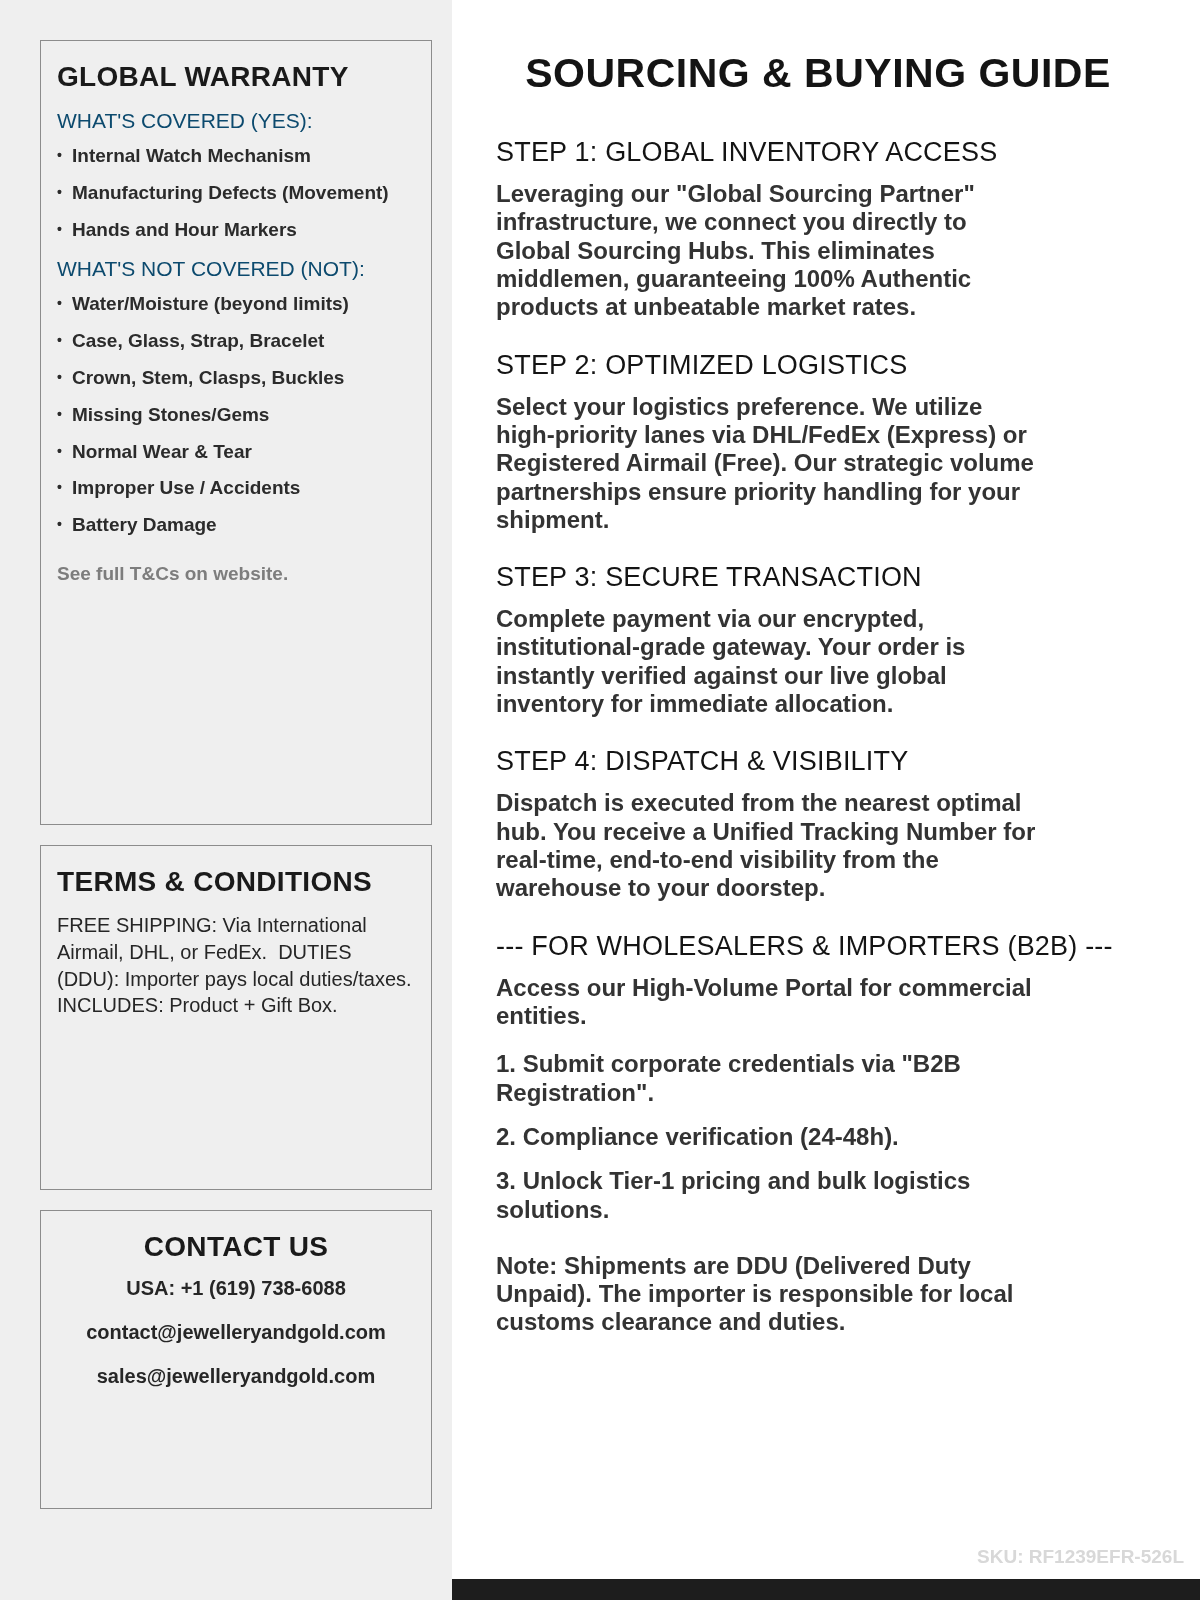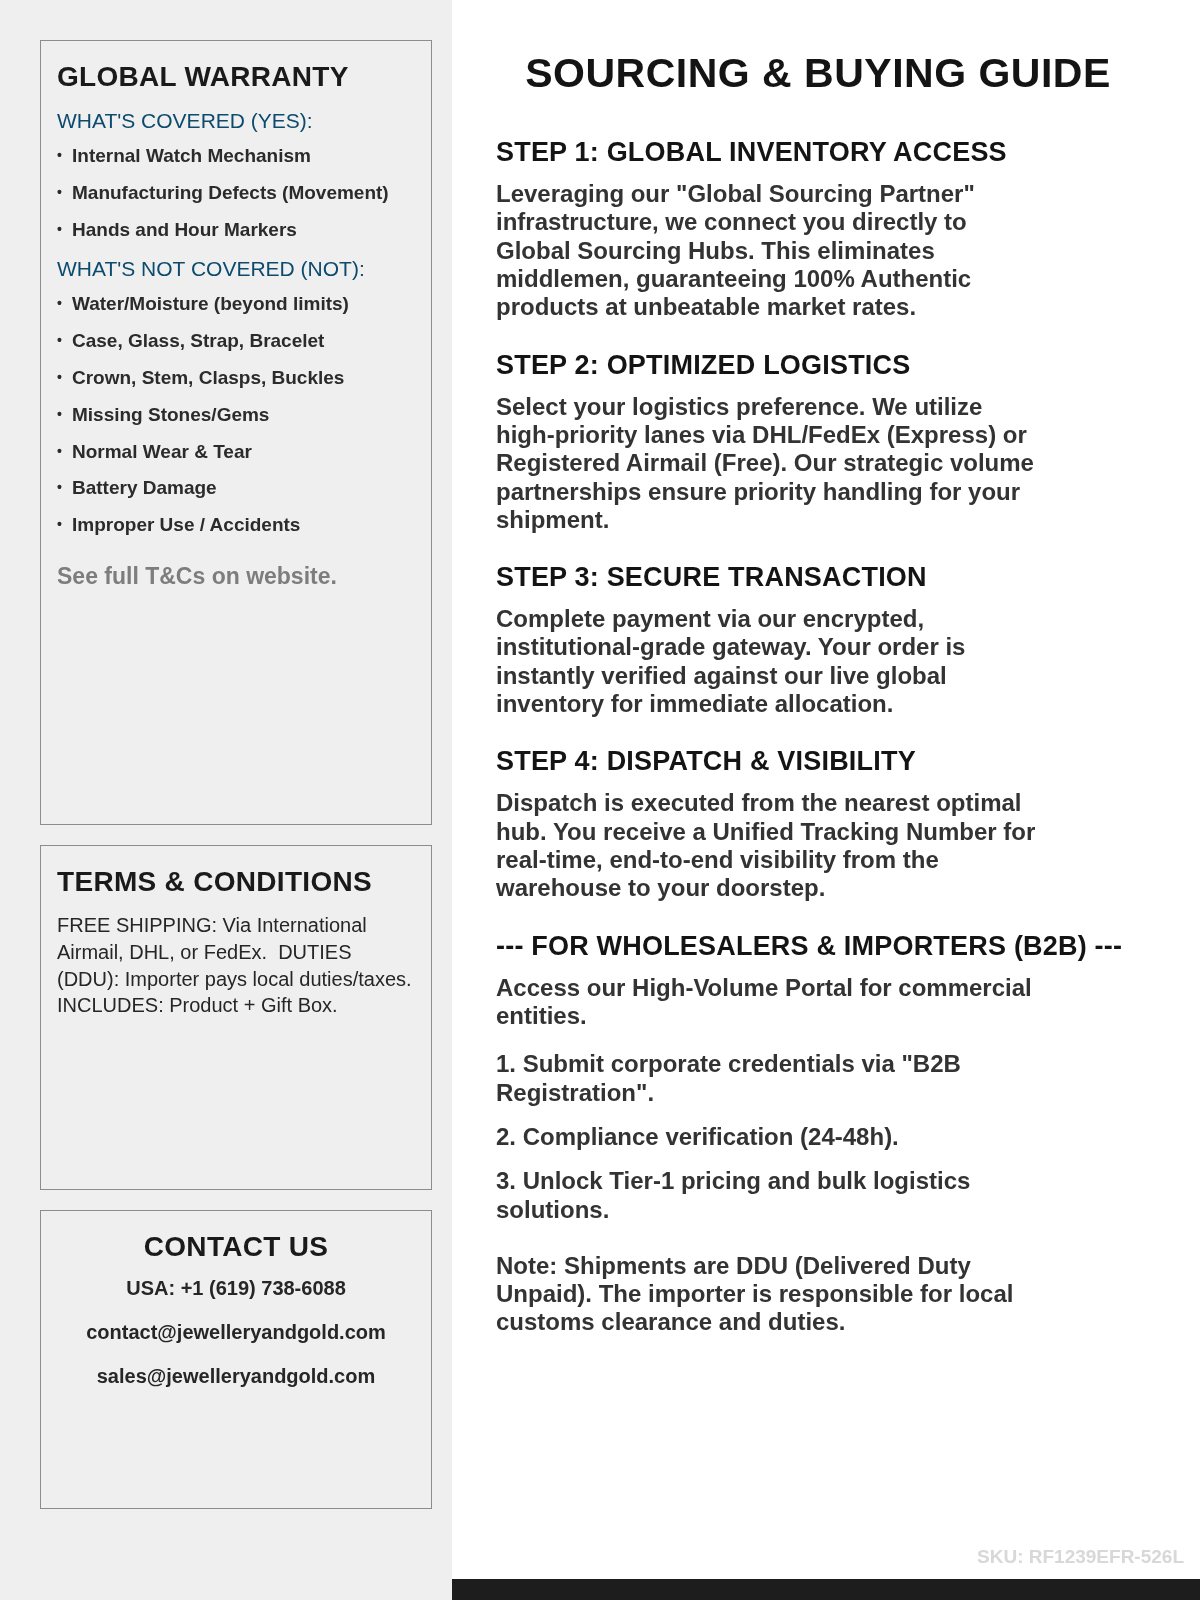--- a/index.html
+++ b/index.html
@@ -44,21 +44,21 @@
     font-size: 19px; font-weight: 700; color: #2b2b2b;
     padding-left: 15px; margin-bottom: 14px; line-height: 1.2;
   }
   .box li::before {
     content: "•";
     position: absolute; left: 0; top: 2px;
     font-size: 14px; color: #2b2b2b;
   }
   .footnote {
     margin-top: 26px;
-    font-size: 23px; font-weight: 700; color: #7d7d7d;
+    font-size: 19px; font-weight: 700; color: #7d7d7d;
   }
   .box.terms p {
     font-size: 20px; font-weight: 400; color: #262626;
     line-height: 1.34; white-space: pre-wrap;
   }
   .box.contact p {
     font-size: 20px; font-weight: 700; color: #262626;
     margin-bottom: 21px;
   }
 
@@ -68,21 +68,21 @@
     width: 748px; height: 1600px;
     background: #ffffff;
     padding: 50px 60px 0 44px;
   }
   .main h1 {
     font-size: 41px; font-weight: 800; letter-spacing: 0.5px;
     color: #141414; text-align: center;
     margin-bottom: 40px;
   }
   .step h2, .b2b h2 {
-    font-size: 27px; font-weight: 700; color: #141414;
+    font-size: 27px; font-weight: 400; color: #141414;
     margin-bottom: 12px; letter-spacing: 0.2px;
   }
   .step p, .b2b p {
     font-size: 24px; font-weight: 700; color: #333333;
     line-height: 1.18; max-width: 540px;
     margin-bottom: 28px;
   }
   .b2b .intro { margin-bottom: 20px; }
   .b2b .item  { margin-bottom: 16px; }
   .b2b .note  { margin-top: 28px; }
@@ -111,22 +111,22 @@
         <li>Manufacturing Defects (Movement)</li>
         <li>Hands and Hour Markers</li>
       </ul>
       <h3>WHAT'S NOT COVERED (NOT):</h3>
       <ul>
         <li>Water/Moisture (beyond limits)</li>
         <li>Case, Glass, Strap, Bracelet</li>
         <li>Crown, Stem, Clasps, Buckles</li>
         <li>Missing Stones/Gems</li>
         <li>Normal Wear &amp; Tear</li>
+        <li>Improper Use / Accidents</li>
         <li>Battery Damage</li>
-        <li>Improper Use / Accidents</li>
       </ul>
       <p class="footnote">See full T&amp;Cs on website.</p>
     </section>
 
     <section class="box terms">
       <h2>TERMS &amp; CONDITIONS</h2>
       <p>FREE SHIPPING: Via International Airmail, DHL, or FedEx.  DUTIES (DDU): Importer pays local duties/taxes.  INCLUDES: Product + Gift Box.</p>
     </section>
 
     <section class="box contact">

